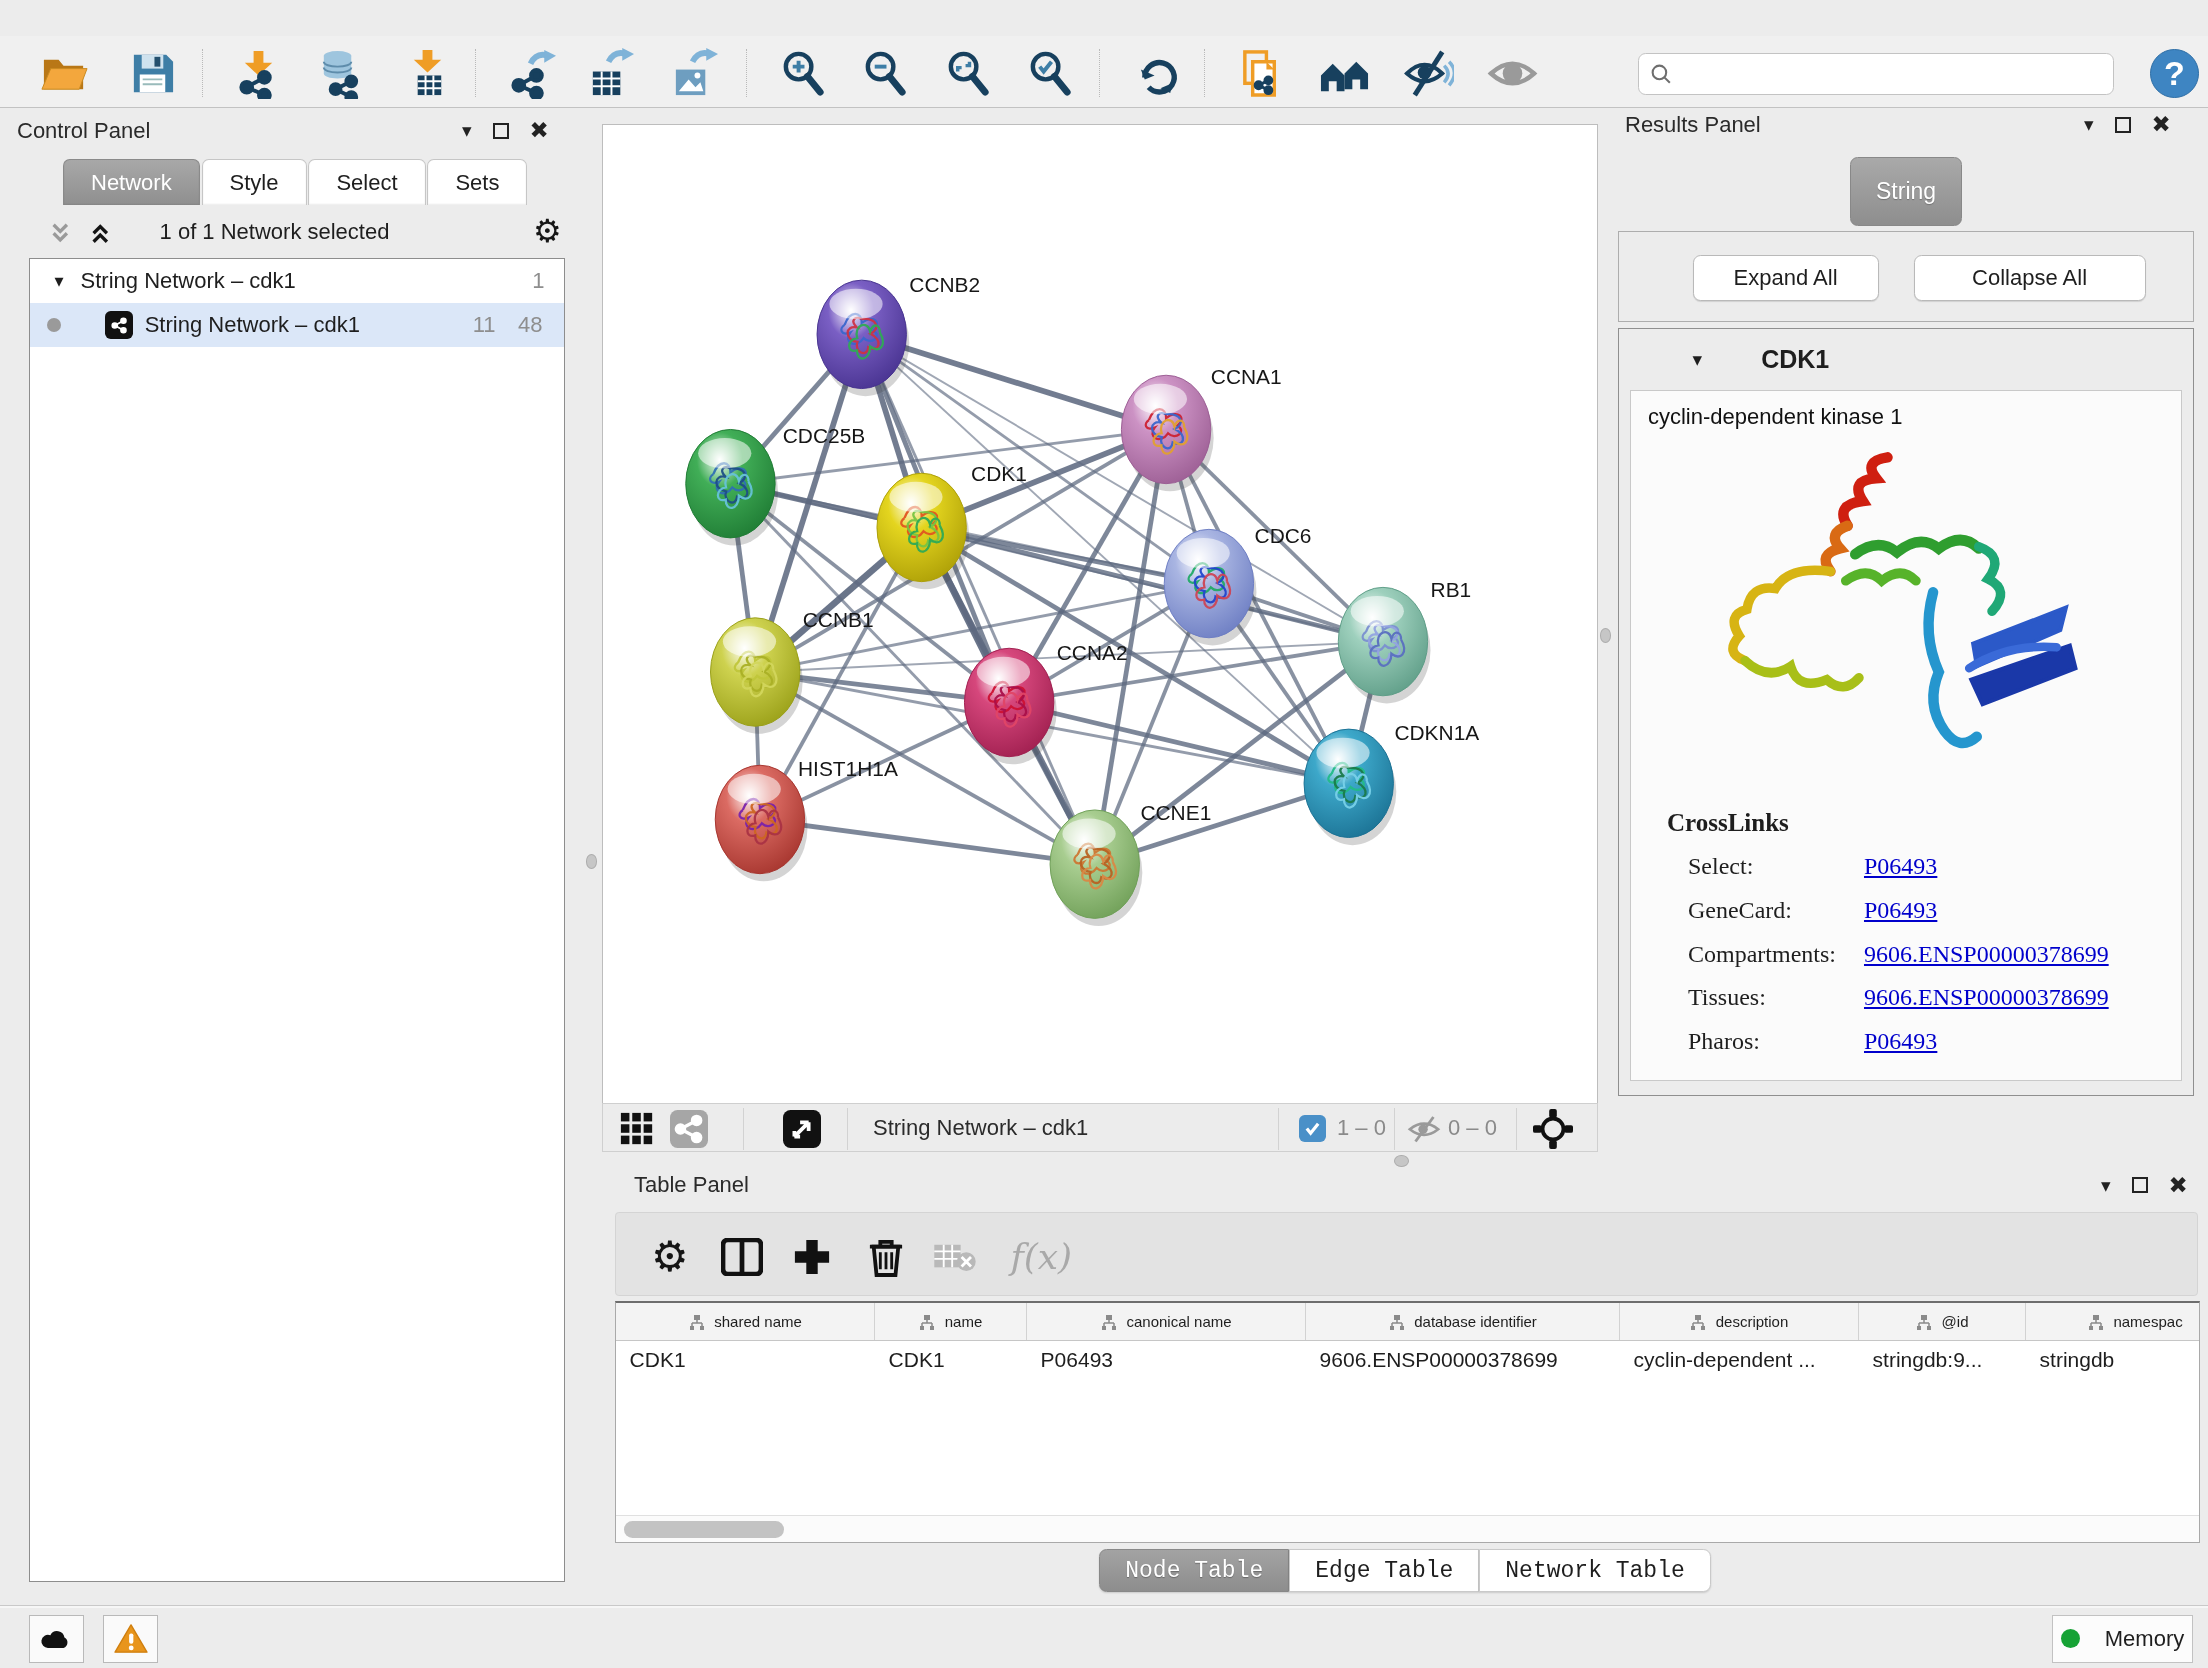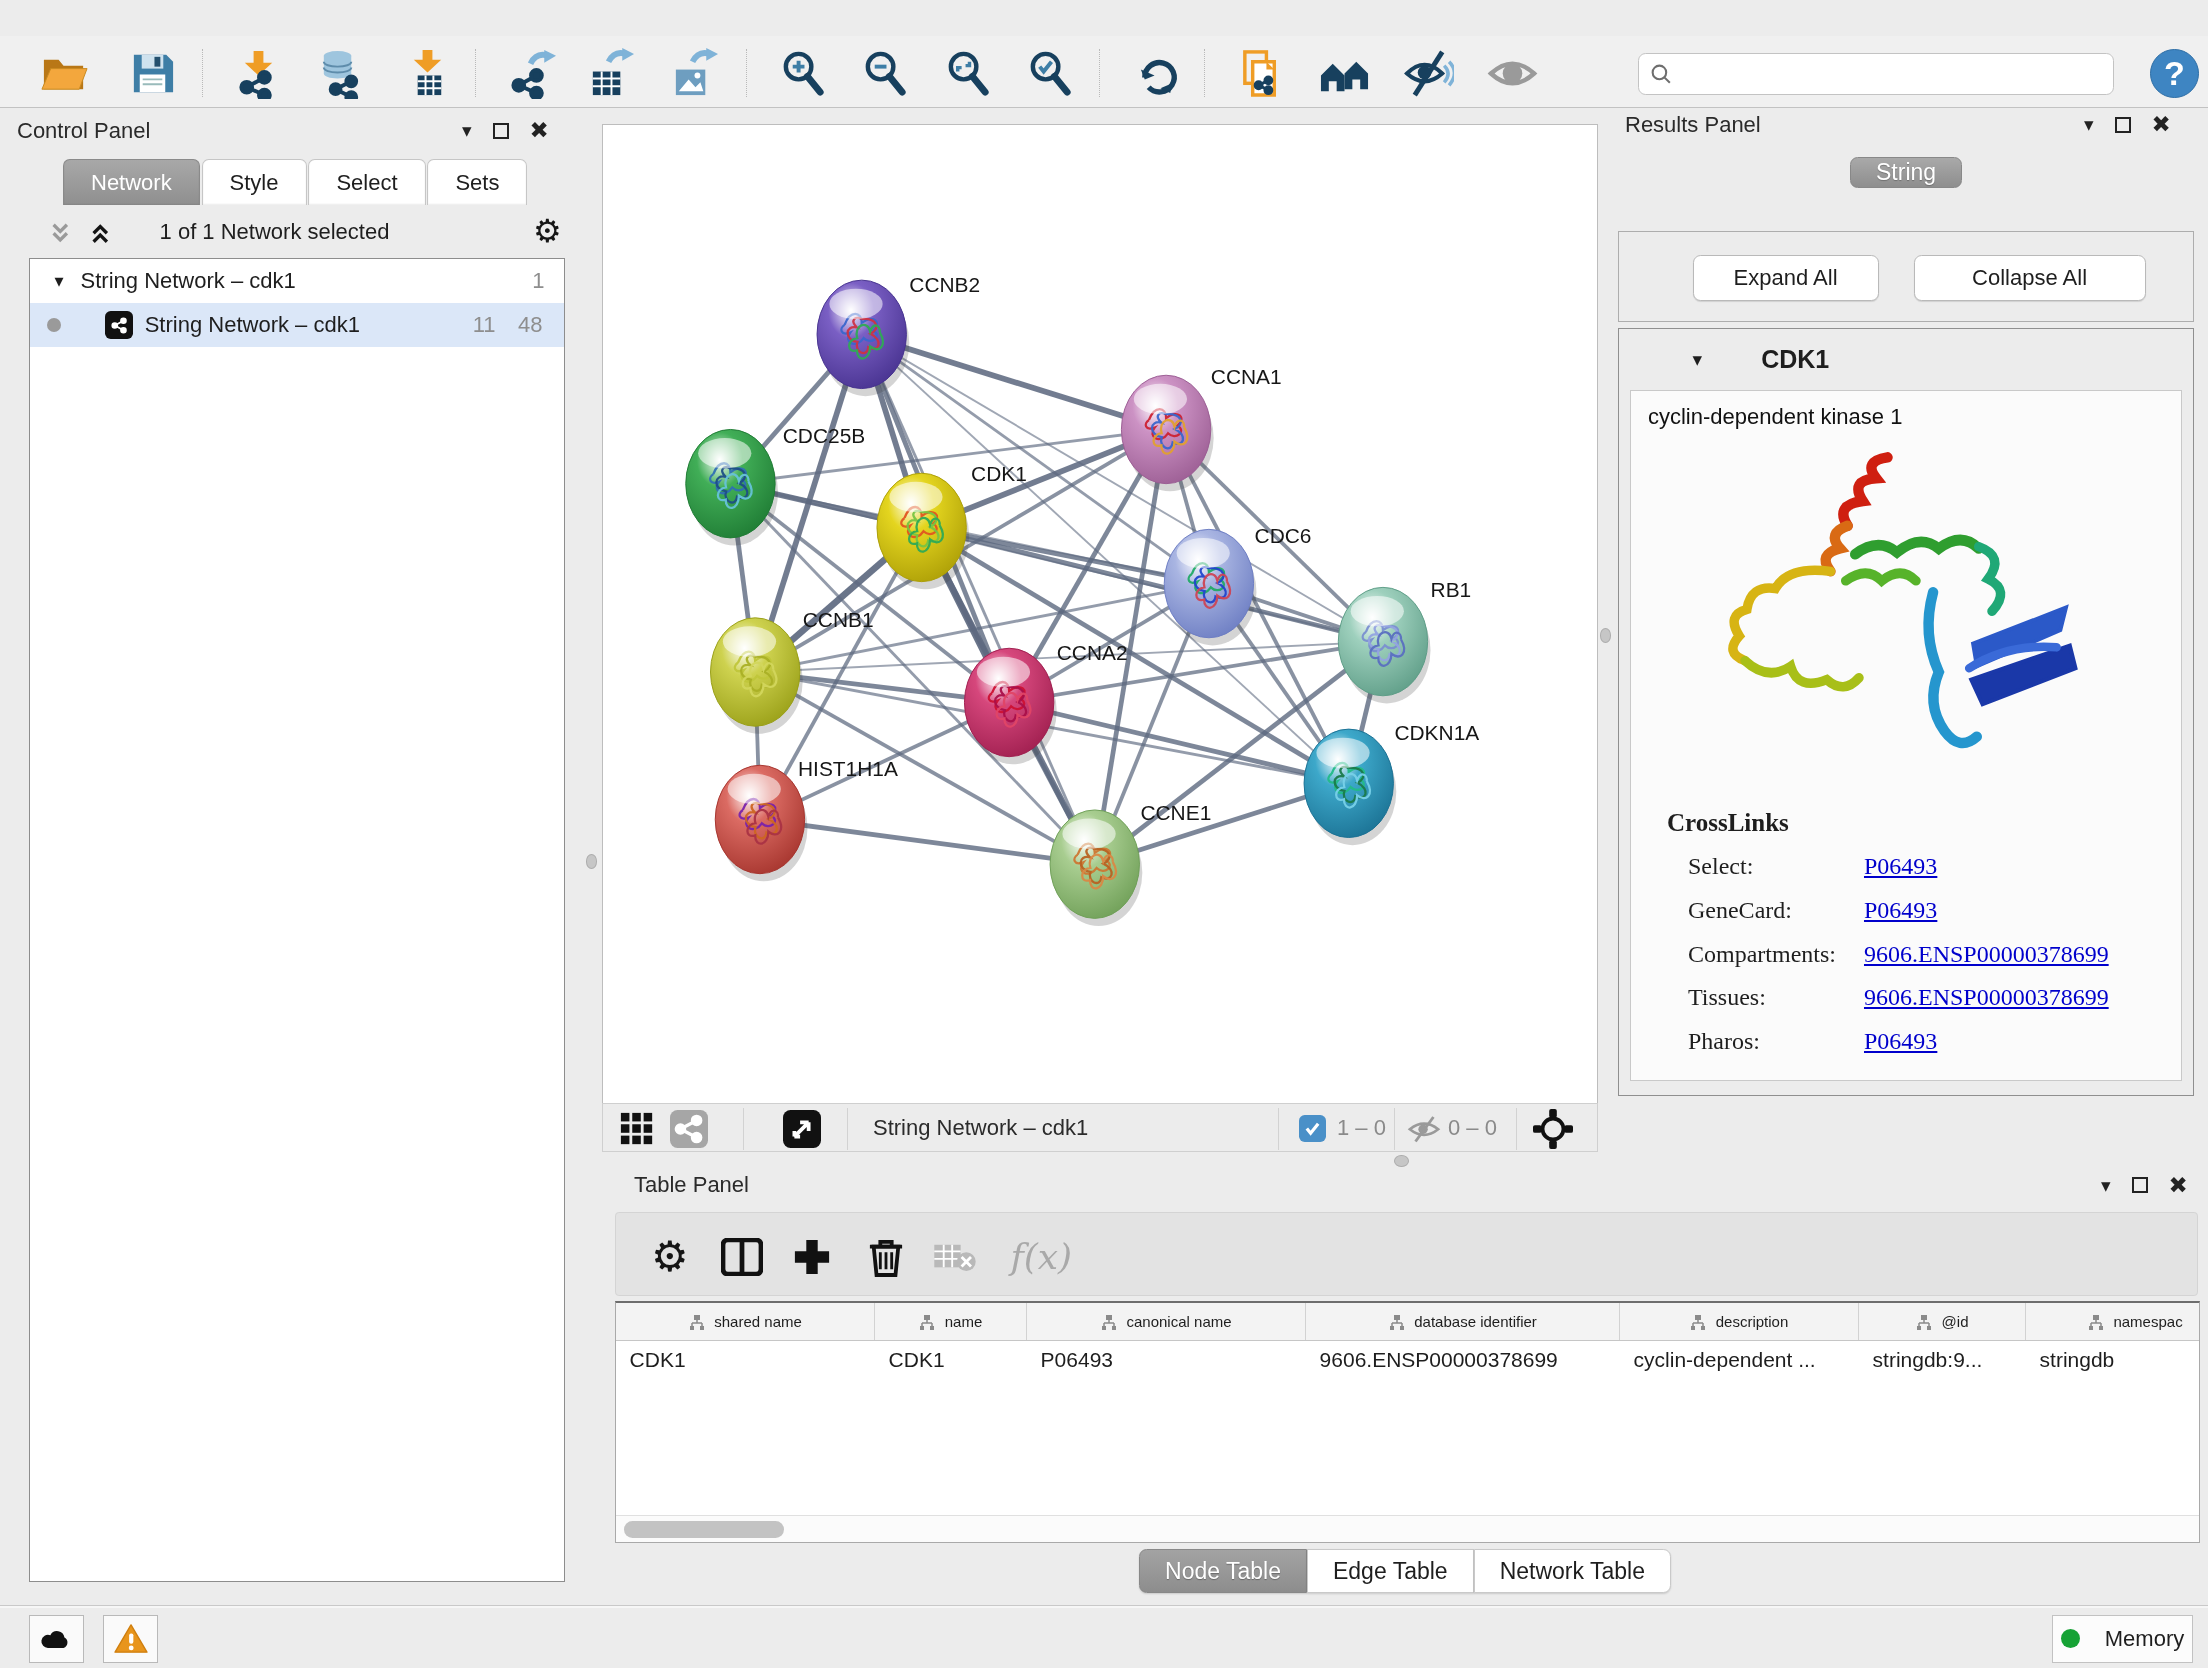--- a/index.html
+++ b/index.html
@@ -55,21 +55,21 @@
     background:#fff; border:1px solid #bdbdbd; }
   .canvas-toolbar { position:absolute; left:602px; top:1103px; width:996px; height:49px;
     background:#ececec; border:1px solid #cfcfcf; }
   .cv-sep { position:absolute; top:3.8px; height:42px; border-left:1px solid #d2d2d2; }
   .cv-text { position:absolute; font-size:22px; color:#2b2b2b; top:11.4px; }
   .cv-count { position:absolute; font-size:22px; color:#8a8a8a; top:11.4px; }
   .checkbox-blue { position:absolute; width:27px; height:27px; border-radius:5.7px; background:#4a90c8; top:11.4px;
     display:flex; align-items:center; justify-content:center; }
   
   .results-panel { position:absolute; left:1610px; top:102px; width:598px; height:1497px; }
-  .rp-tab { position:absolute; left:240px; top:55px; padding:1px 25px; font-size:23px; color:#fff;
+  .rp-tab { position:absolute; left:240px; top:55px; padding:20px 25px; font-size:23px; color:#fff;
     background:linear-gradient(#a9a9a9,#8e8e8e); border:1px solid #888; border-radius:7.6px;
     text-shadow:0 1px 1px rgba(0,0,0,0.25); z-index:2; }
   .rp-btnbox { position:absolute; left:7.6px; top:129px; width:576px; height:91px;
     border:1px solid #adadad; background:#ececec;padding-left:40px; }
   .rp-btn { position:absolute; top:23px; height:46px; background:#fff; border:1px solid #b9b9b9;
     border-radius:7.6px; font-size:22px; display:flex; align-items:center; justify-content:center;
     box-shadow:0 1px 1px rgba(0,0,0,0.12); }
   .rp-sections { position:absolute; left:7.6px; top:226px; width:576px; height:768px;
     border:1px solid #8f8f8f; background:#ececec; }
   .rp-sec-head { position:absolute; left:0; top:0; width:100%; height:61px; display:flex; align-items:center; }
@@ -91,21 +91,21 @@
     border:1px solid #a9a9a9; border-top:2.9px solid #6d6d6d; overflow:hidden; }
   .th-row { position:absolute; left:0; top:0; height:38px; width:1807px; background:#f3f3f3;
     border-bottom:1px solid #c6c6c6; display:flex; }
   .th-cell { display:flex; align-items:center; justify-content:center; gap:9.5px; font-size:15px;
     border-right:1px solid #d2d2d2; height:100%; flex:0 0 auto; }
   .td-row { position:absolute; left:0; top:38px; height:40px; width:1807px; display:flex; }
   .td-cell { font-size:21px; padding:6.7px 0 0 13.3px; flex:0 0 auto; white-space:nowrap; overflow:hidden; }
   .tp-scroll { position:absolute; left:0px; bottom:0px; width:1583px; height:27px; background:#fbfbfb;
     border-top:1px solid #e0e0e0; }
   .tp-thumb { position:absolute; left:7.6px; top:4.8px; width:160px; height:17px; border-radius:8.6px; background:#c3c3c3; }
-  .tp-tabs { position:absolute; left:0; width:100%; top:379px; display:flex; justify-content:center; }
+  .tp-tabs { position:absolute; left:0; width:100%; top:379px; display:flex; justify-content:center;font-family:Liberation Mono, monospace; }
   .tp-tab { padding:7.6px 25px; font-size:23px; background:#fff; border:1px solid #c9c9c9;
     box-shadow:0 1px 1.9px rgba(0,0,0,0.15); }
   .tp-tab:first-child { border-radius:7.6px 0 0 7.6px; }
   .tp-tab:last-child { border-radius:0 7.6px 7.6px 0; }
   .tp-tab.active { background:linear-gradient(#a3a3a3,#8d8d8d); color:#fff; border-color:#888;
     text-shadow:0 1px 1px rgba(0,0,0,0.3); }
   
   .statusbar { position:absolute; left:0; top:1605px; width:2208px; height:63px; background:#ececec;
     border-top:1px solid #c9c9c9; box-shadow:0 1.9px 0 #f6f6f6 inset; }
   .sb-btn { position:absolute; top:8.6px; width:55px; height:48px; background:#fafafa;

